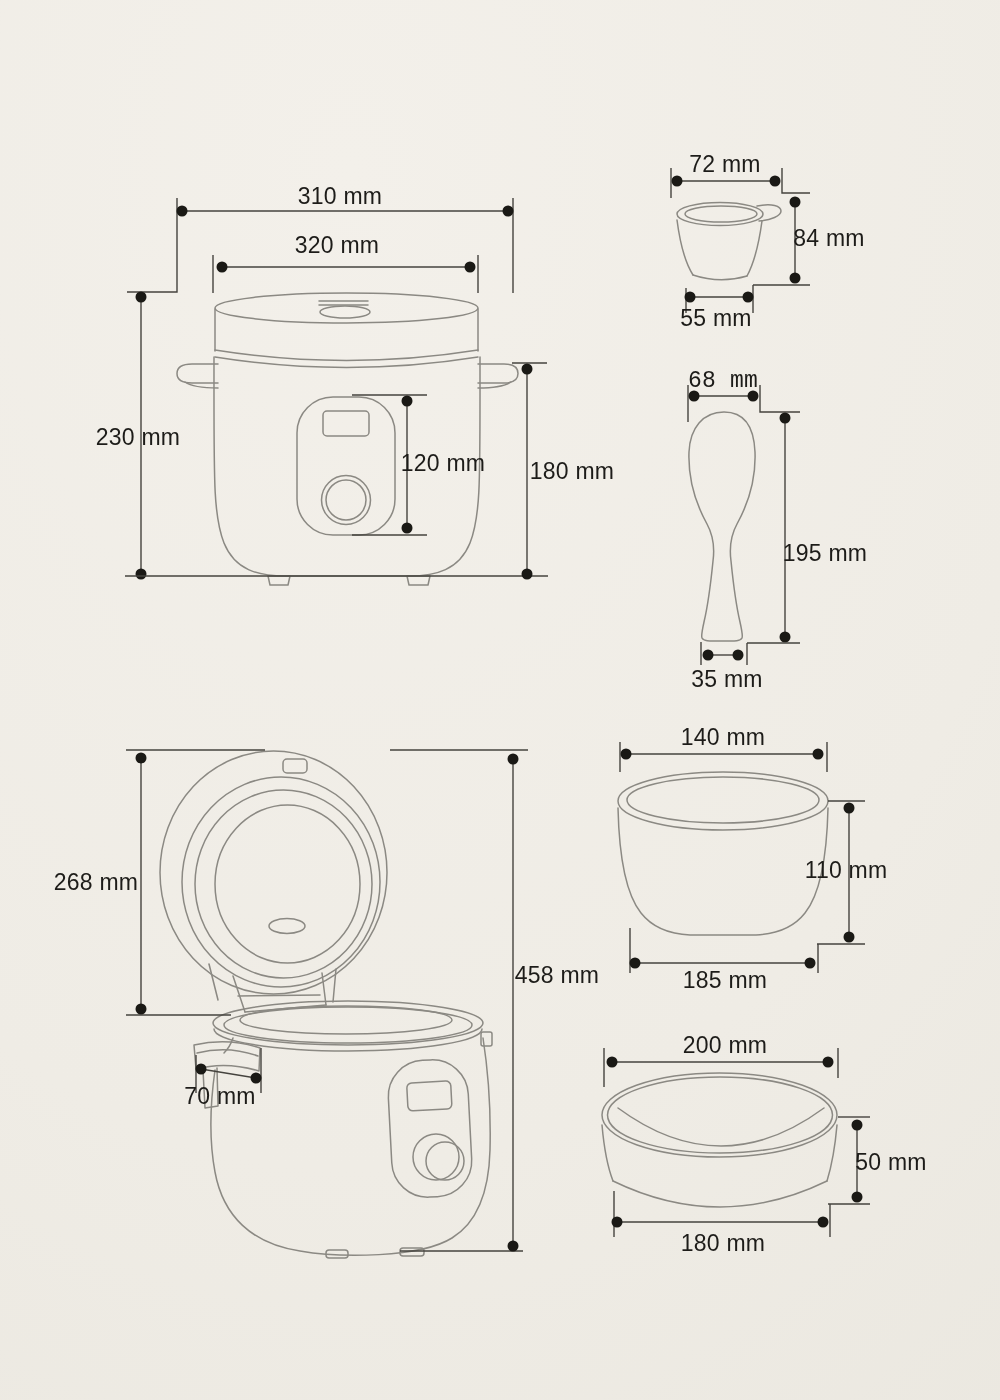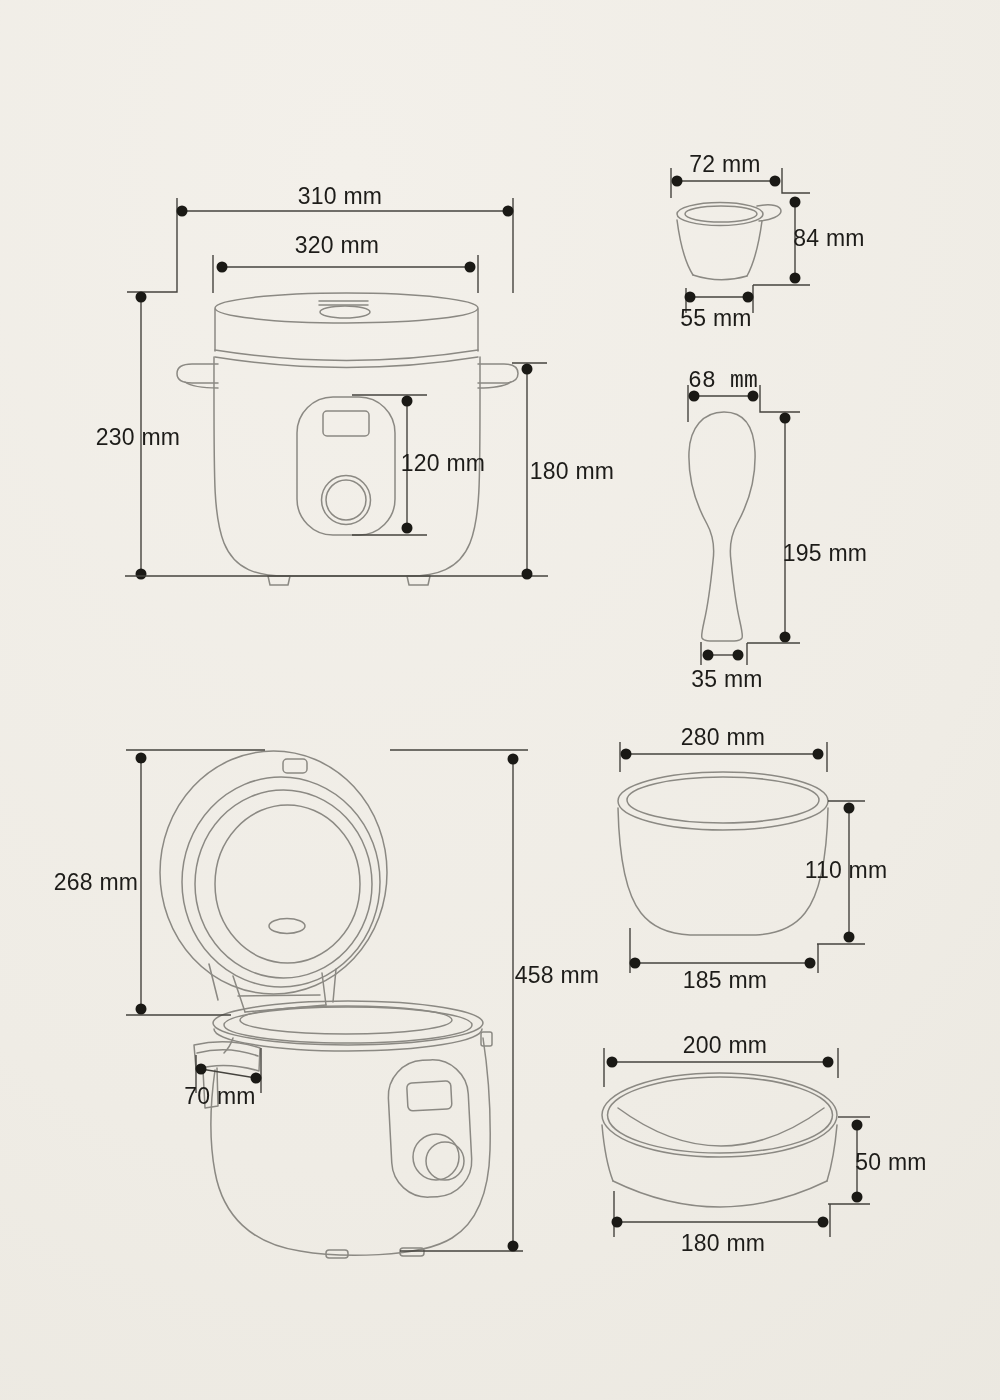--- a/index.html
+++ b/index.html
@@ -250,21 +250,21 @@
   <div class="dim-label" style="left:716px;top:318px;">55 mm</div>
 
   <div class="dim-label" style="left:723px;top:381px;font-family:Liberation Mono, monospace;">68 mm</div>
   <div class="dim-label" style="left:825px;top:553px;">195 mm</div>
   <div class="dim-label" style="left:727px;top:679px;text-align:right;">35 mm</div>
 
   <div class="dim-label" style="left:96px;top:882px;">268 mm</div>
   <div class="dim-label" style="left:557px;top:975px;">458 mm</div>
   <div class="dim-label" style="left:220px;top:1096px;">70 mm</div>
 
-  <div class="dim-label" style="left:723px;top:737px;">280 mm</div>
+  <div class="dim-label" style="left:723px;top:737px;">140 mm</div>
   <div class="dim-label" style="left:846px;top:870px;text-align:center;">110 mm</div>
   <div class="dim-label" style="left:725px;top:980px;">185 mm</div>
 
   <div class="dim-label" style="left:725px;top:1045px;">200 mm</div>
   <div class="dim-label" style="left:891px;top:1162px;">50 mm</div>
   <div class="dim-label" style="left:723px;top:1243px;">180 mm</div>
 
 </div>
 
 </body></html>

